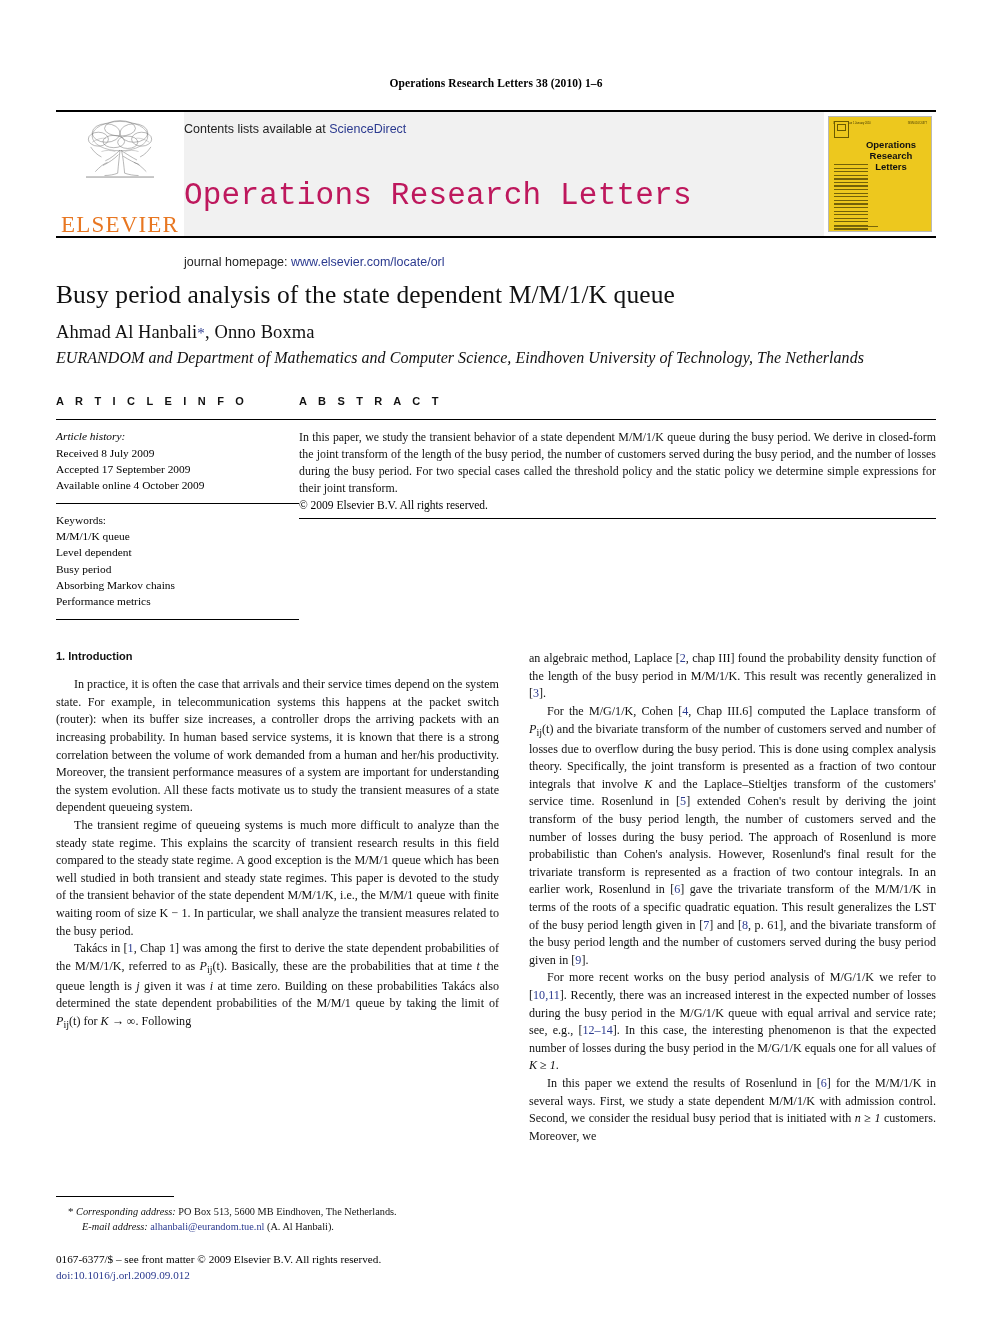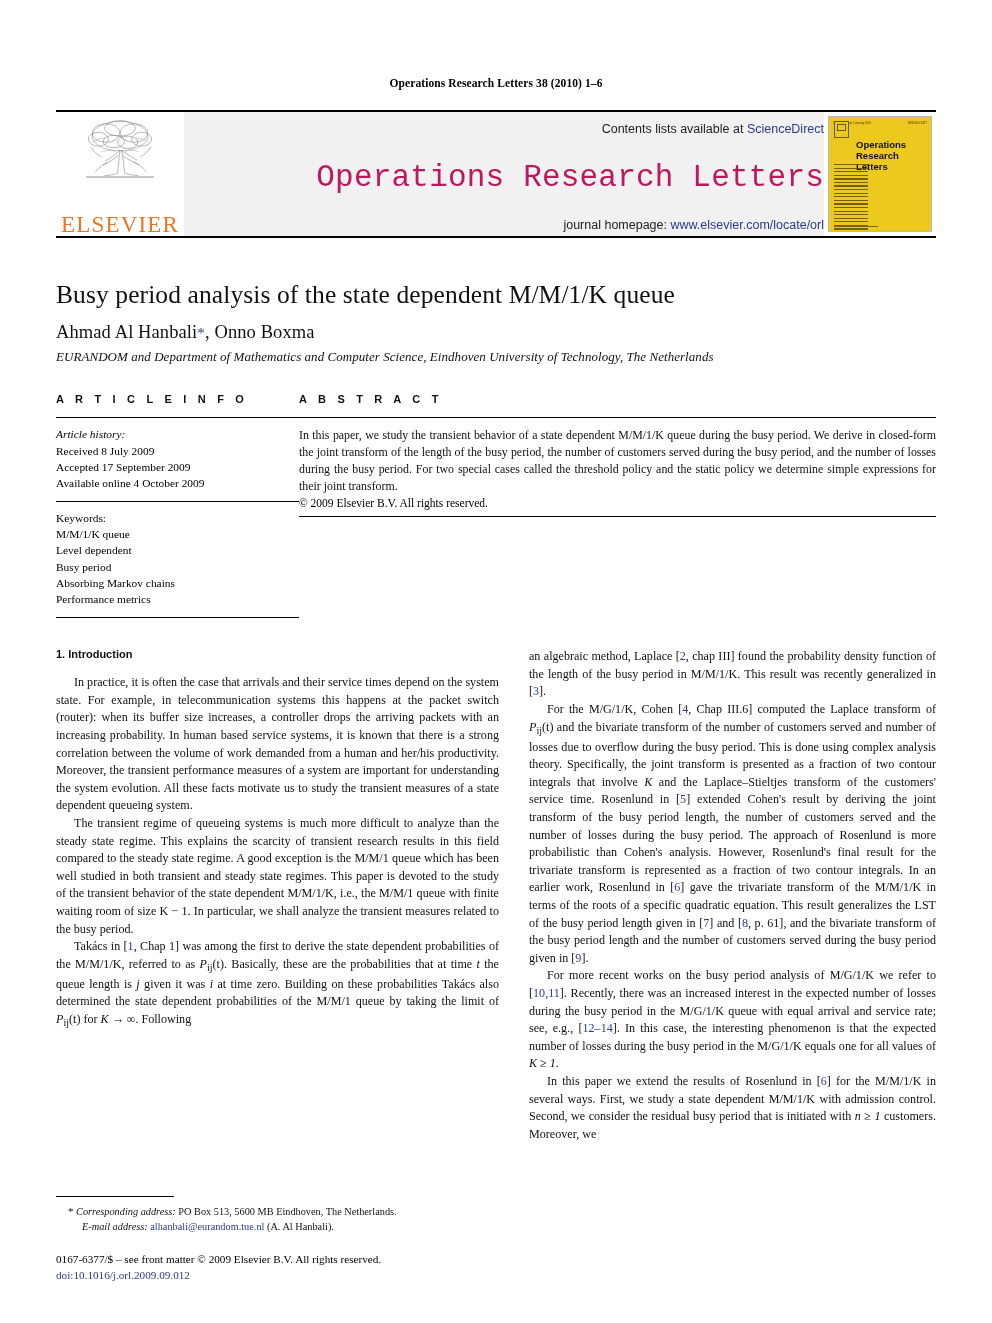--- a/index.html
+++ b/index.html
@@ -63,24 +63,25 @@
     color: #E87722;
     font-weight: 400;
     line-height: 1;
     margin-top: 1px;
   }
   .masthead-center {
     flex: 1 1 auto;
     background: #f1f1f1;
     display: flex;
     flex-direction: column;
-    align-items: flex-end;
+    align-items: flex-start;
     justify-content: space-between;
-    padding: 10px 0 4px 0;
+    padding: 10px 0 11px 0;
     box-sizing: border-box;
+    gap: 44px;
   }
   .contents-line {
     font-family: "Liberation Sans", sans-serif;
     font-size: 12.5px;
     color: #222;
   }
   .contents-line .sd-link { color: #2b3a8f; }
   .journal-title-big {
     font-family: Liberation Mono, monospace;
     font-size: 31px;
@@ -95,20 +96,21 @@
   }
   .homepage-line .hp-link { color: #2b3a8f; }
 
   .masthead-cover {
     width: 112px;
     flex: 0 0 112px;
     display: flex;
     align-items: center;
     justify-content: center;
     background: #ffffff;
+    text-align: center;
   }
   .cover-thumb {
     width: 104px;
     height: 116px;
     background: #EDC81E;
     border: 1px solid #b9b9b9;
     position: relative;
     box-sizing: border-box;
     overflow: hidden;
   }
@@ -184,21 +186,21 @@
     letter-spacing: 0.1px;
   }
   .authors {
     font-size: 18.5px;
     margin-top: 13px;
     color: #111;
     letter-spacing: 0.1px;
   }
   .authors .star { color: #2b3a8f; font-size: 15px; }
   .affiliation {
-    font-size: 13px;
+    font-size: 16px;
     font-style: italic;
     margin-top: 6px;
     color: #111;
     letter-spacing: 0.05px;
   }
 
   
   .info-abstract {
     margin-top: 28px;
     display: flex;

